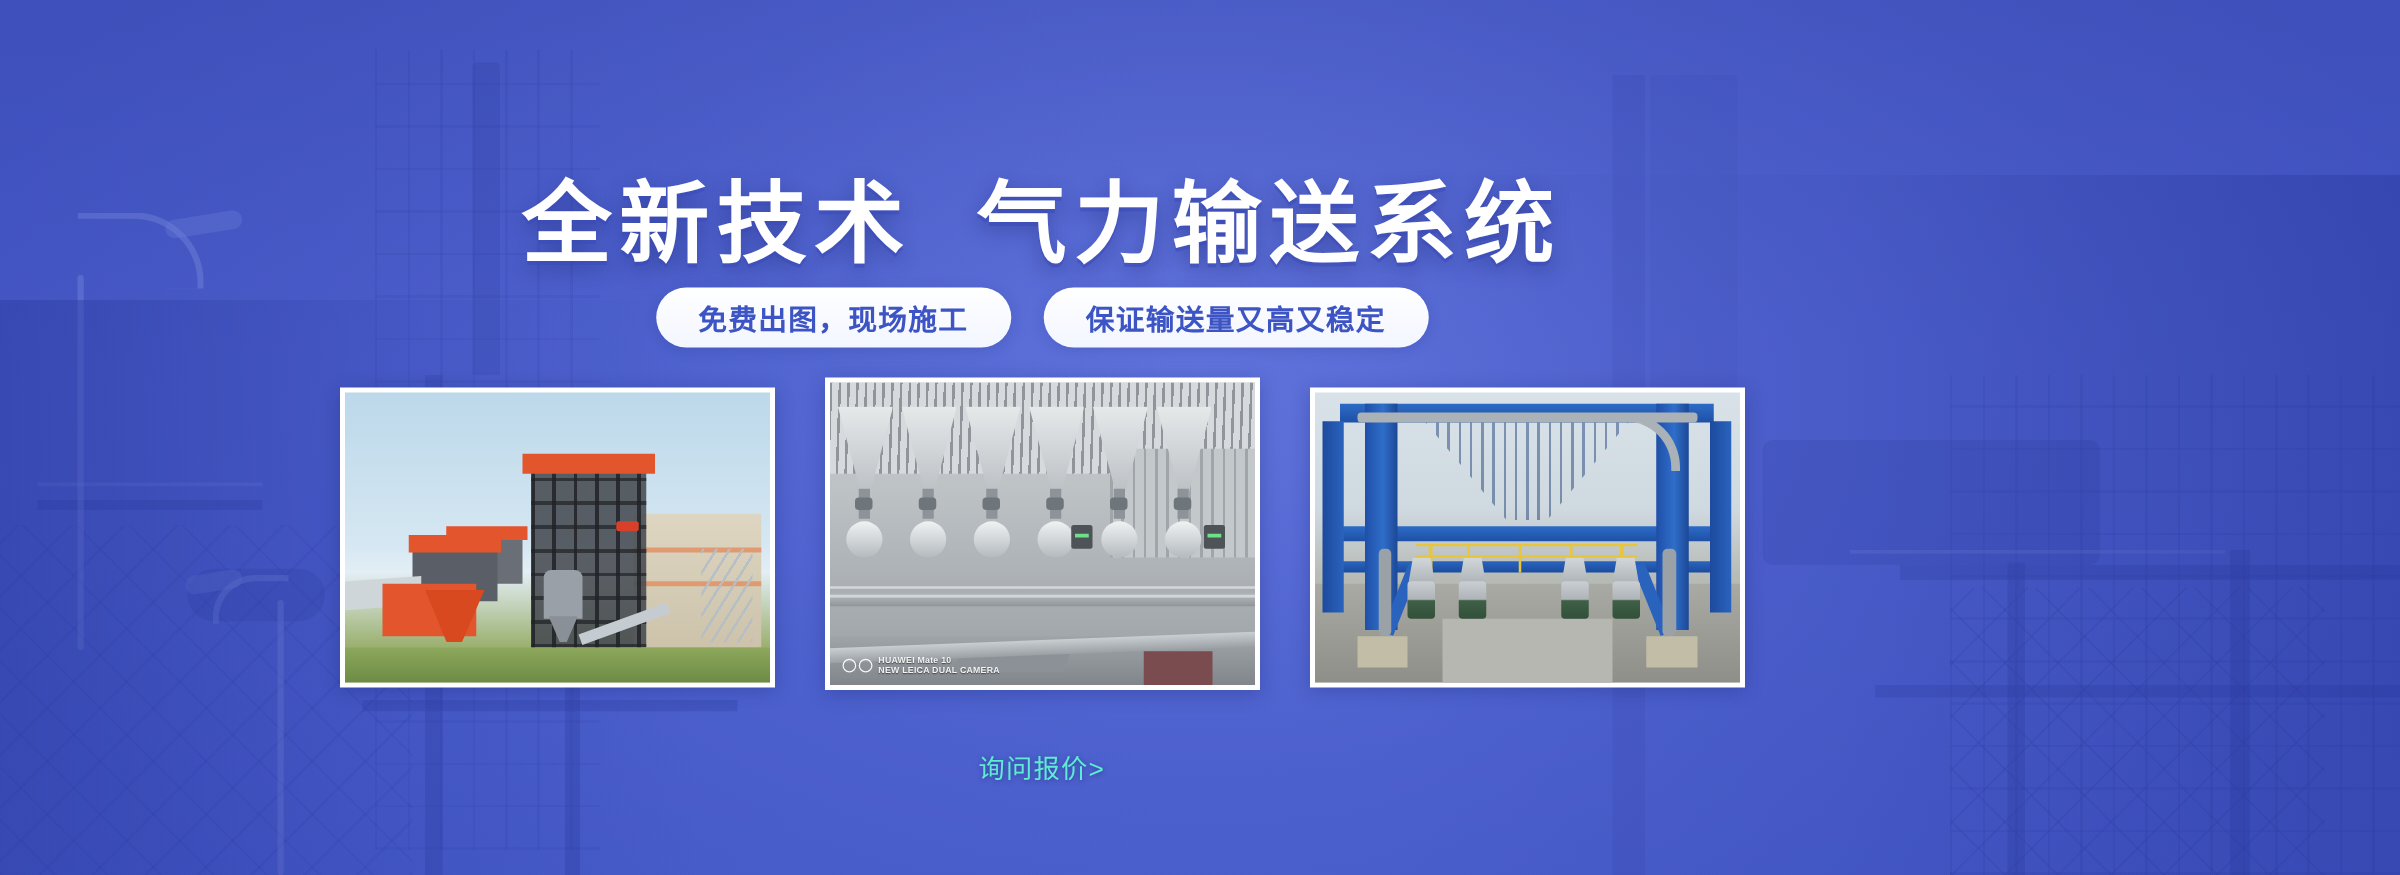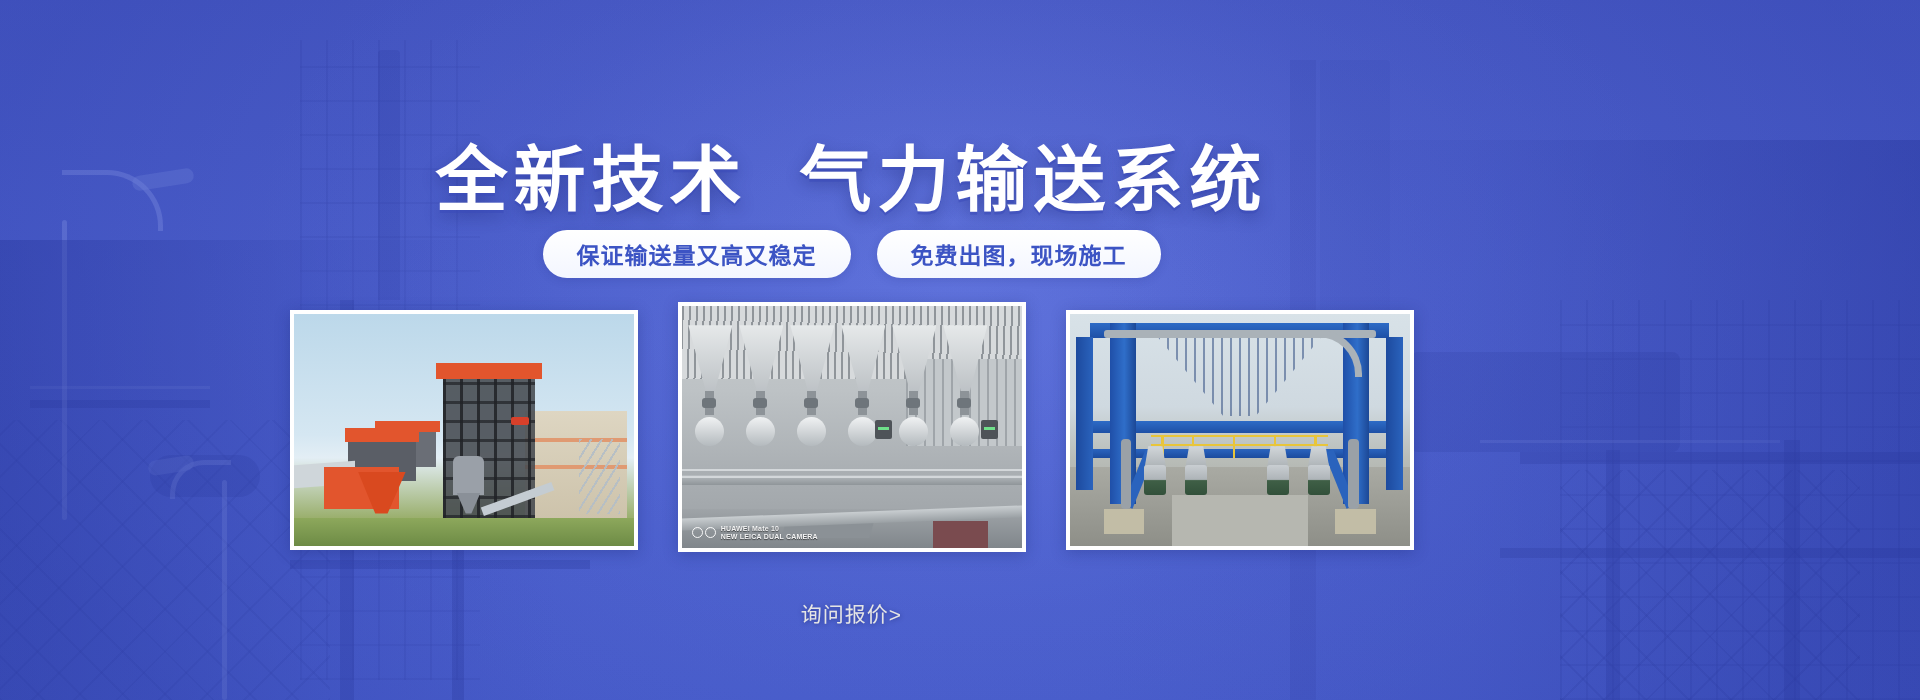--- a/index.html
+++ b/index.html
@@ -69,21 +69,21 @@
     position:absolute;
     background-image:
       repeating-linear-gradient(45deg,rgba(40,55,158,.22) 0 2px,rgba(0,0,0,0) 2px 30px),
       repeating-linear-gradient(-45deg,rgba(40,55,158,.22) 0 2px,rgba(0,0,0,0) 2px 30px);
   }
   .stack{
     position:absolute;background:rgba(44,58,162,.26);border-radius:4px 4px 0 0;
   }
 
   
-  .content{position:relative;z-index:5;width:1667px;height:700px;padding-left:36px;}
+  .content{position:relative;z-index:5;width:1667px;height:700px;}
 
   .headline{
     position:absolute;top:96px;left:0;width:100%;
     text-align:center;
     font-size:72px;line-height:1;font-weight:700;
     color:#ffffff;
     letter-spacing:6px;
     text-shadow:
       0 3px 0 rgba(58,74,185,.55),
       0 6px 16px rgba(30,42,120,.45);
@@ -244,21 +244,21 @@
   }
   .cta-primary{
     height:47px;padding:0 26px;border-radius:4px;
     display:flex;align-items:center;justify-content:center;
     background:#15161c;color:#ffffff;
     font-size:22px;font-weight:700;letter-spacing:1px;
     box-shadow:0 3px 10px rgba(12,18,60,.35);
     cursor:pointer;white-space:nowrap;
   }
   .cta-secondary{
-    color:#e5e5e5;font-size:21px;font-weight:400;letter-spacing:1px;
+    color:#5eead4;font-size:21px;font-weight:400;letter-spacing:1px;
     cursor:pointer;white-space:nowrap;
     text-shadow:0 1px 4px rgba(22,32,100,.5);
   }
 </style>
 </head>
 <body>
 
 <div class="hero">
 
   <div class="bg-plate">
@@ -299,24 +299,24 @@
     <div class="bg-right"></div>
     <div class="bg-vign"></div>
   </div>
 
   <div class="content">
 
     <h1 class="headline">全新技术  气力输送系统</h1>
 
     <div class="badges">
       <div class="badge">
-        <span>保证输送量又高又稳定</span>
+        <span>免费出图，现场施工</span>
       </div>
       <div class="badge">
-        <span>免费出图，现场施工</span>
+        <span>保证输送量又高又稳定</span>
       </div>
     </div>
 
     <div class="cards">
 
       <div class="card">
         <div class="photo p1" aria-label="工厂外景 - 气力输送成套设备">
           <div class="bldg"></div>
           <div class="bldg-stripe" style="bottom:45%;"></div>
           <div class="bldg-stripe" style="bottom:33%;"></div>

